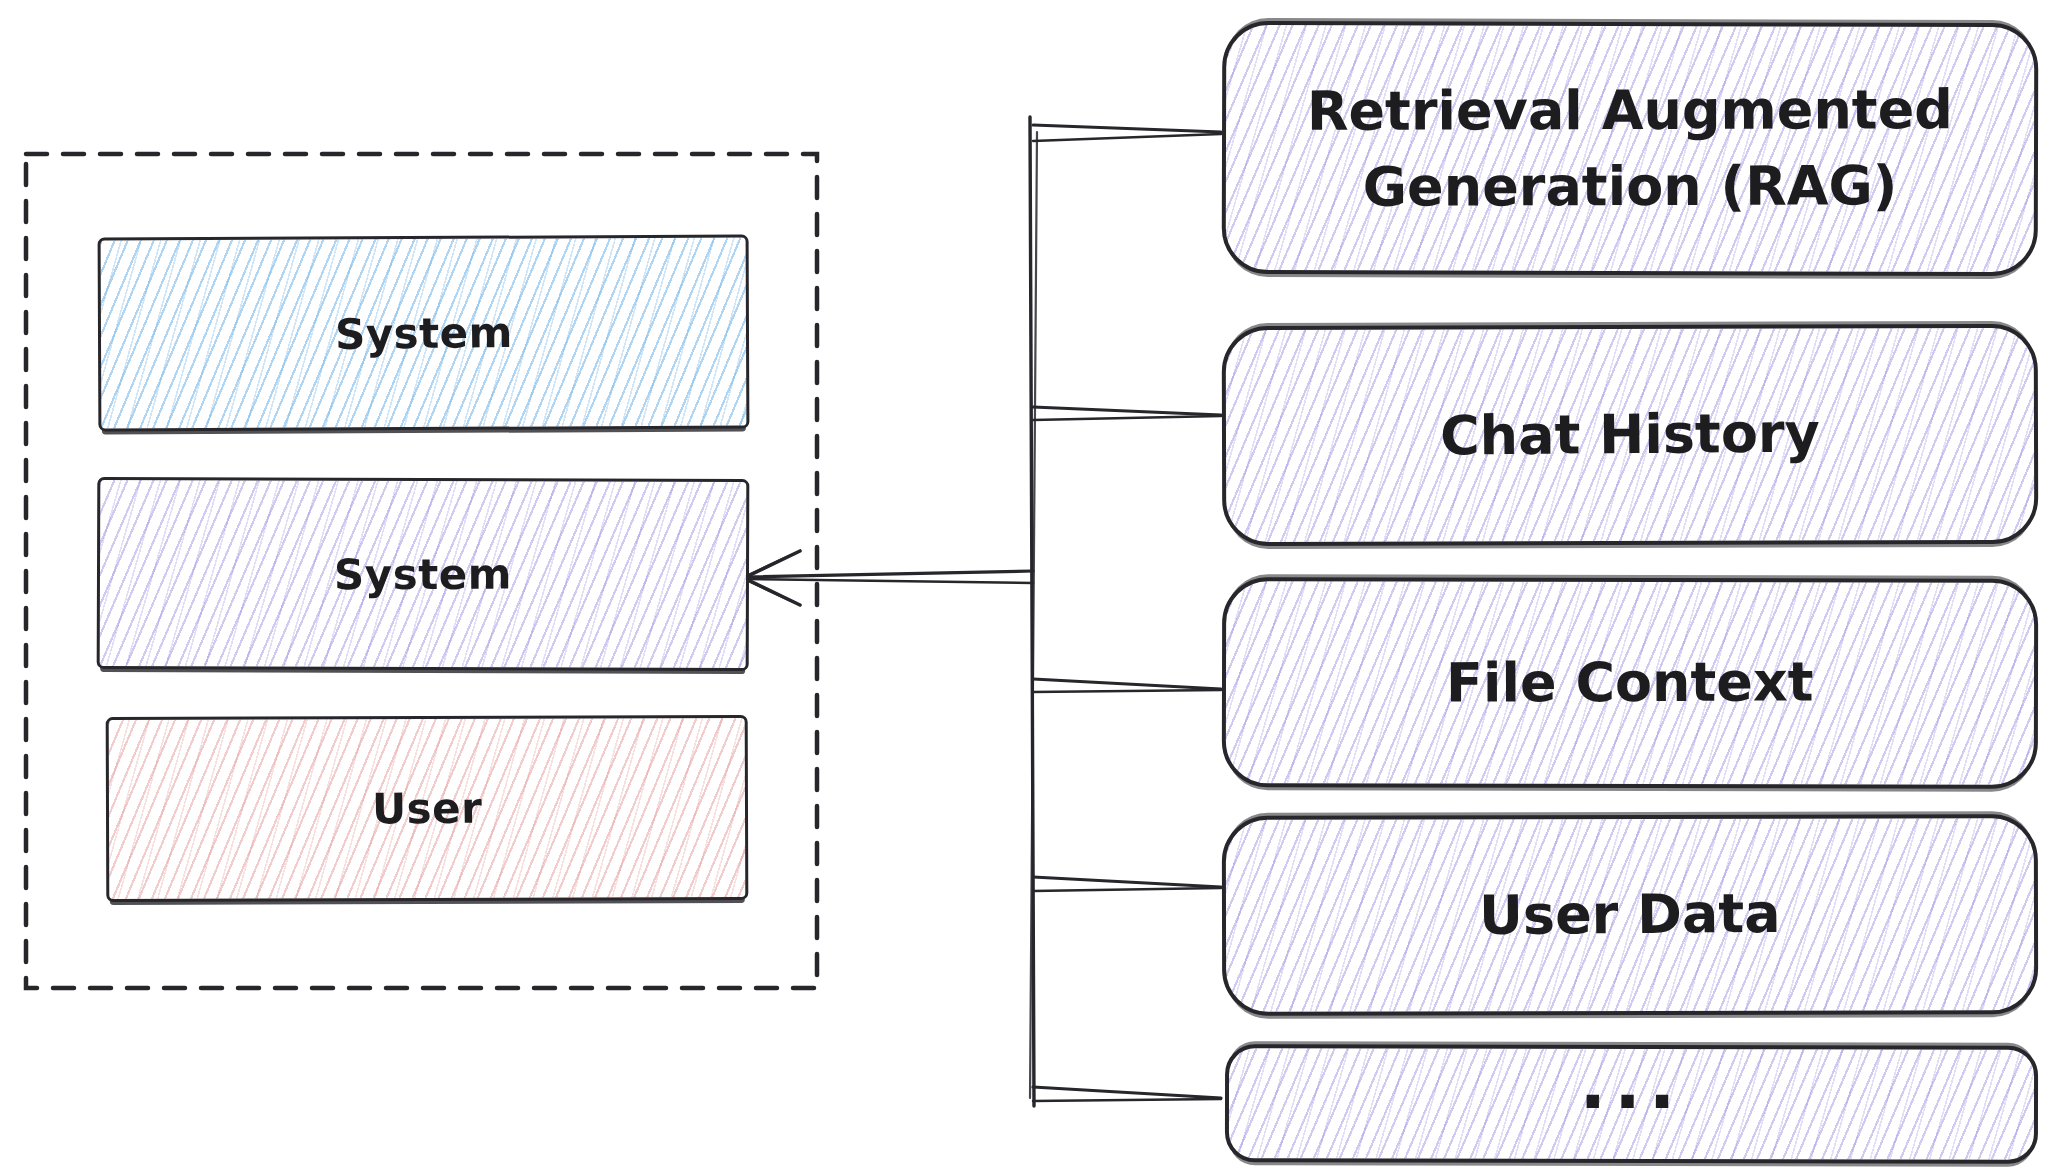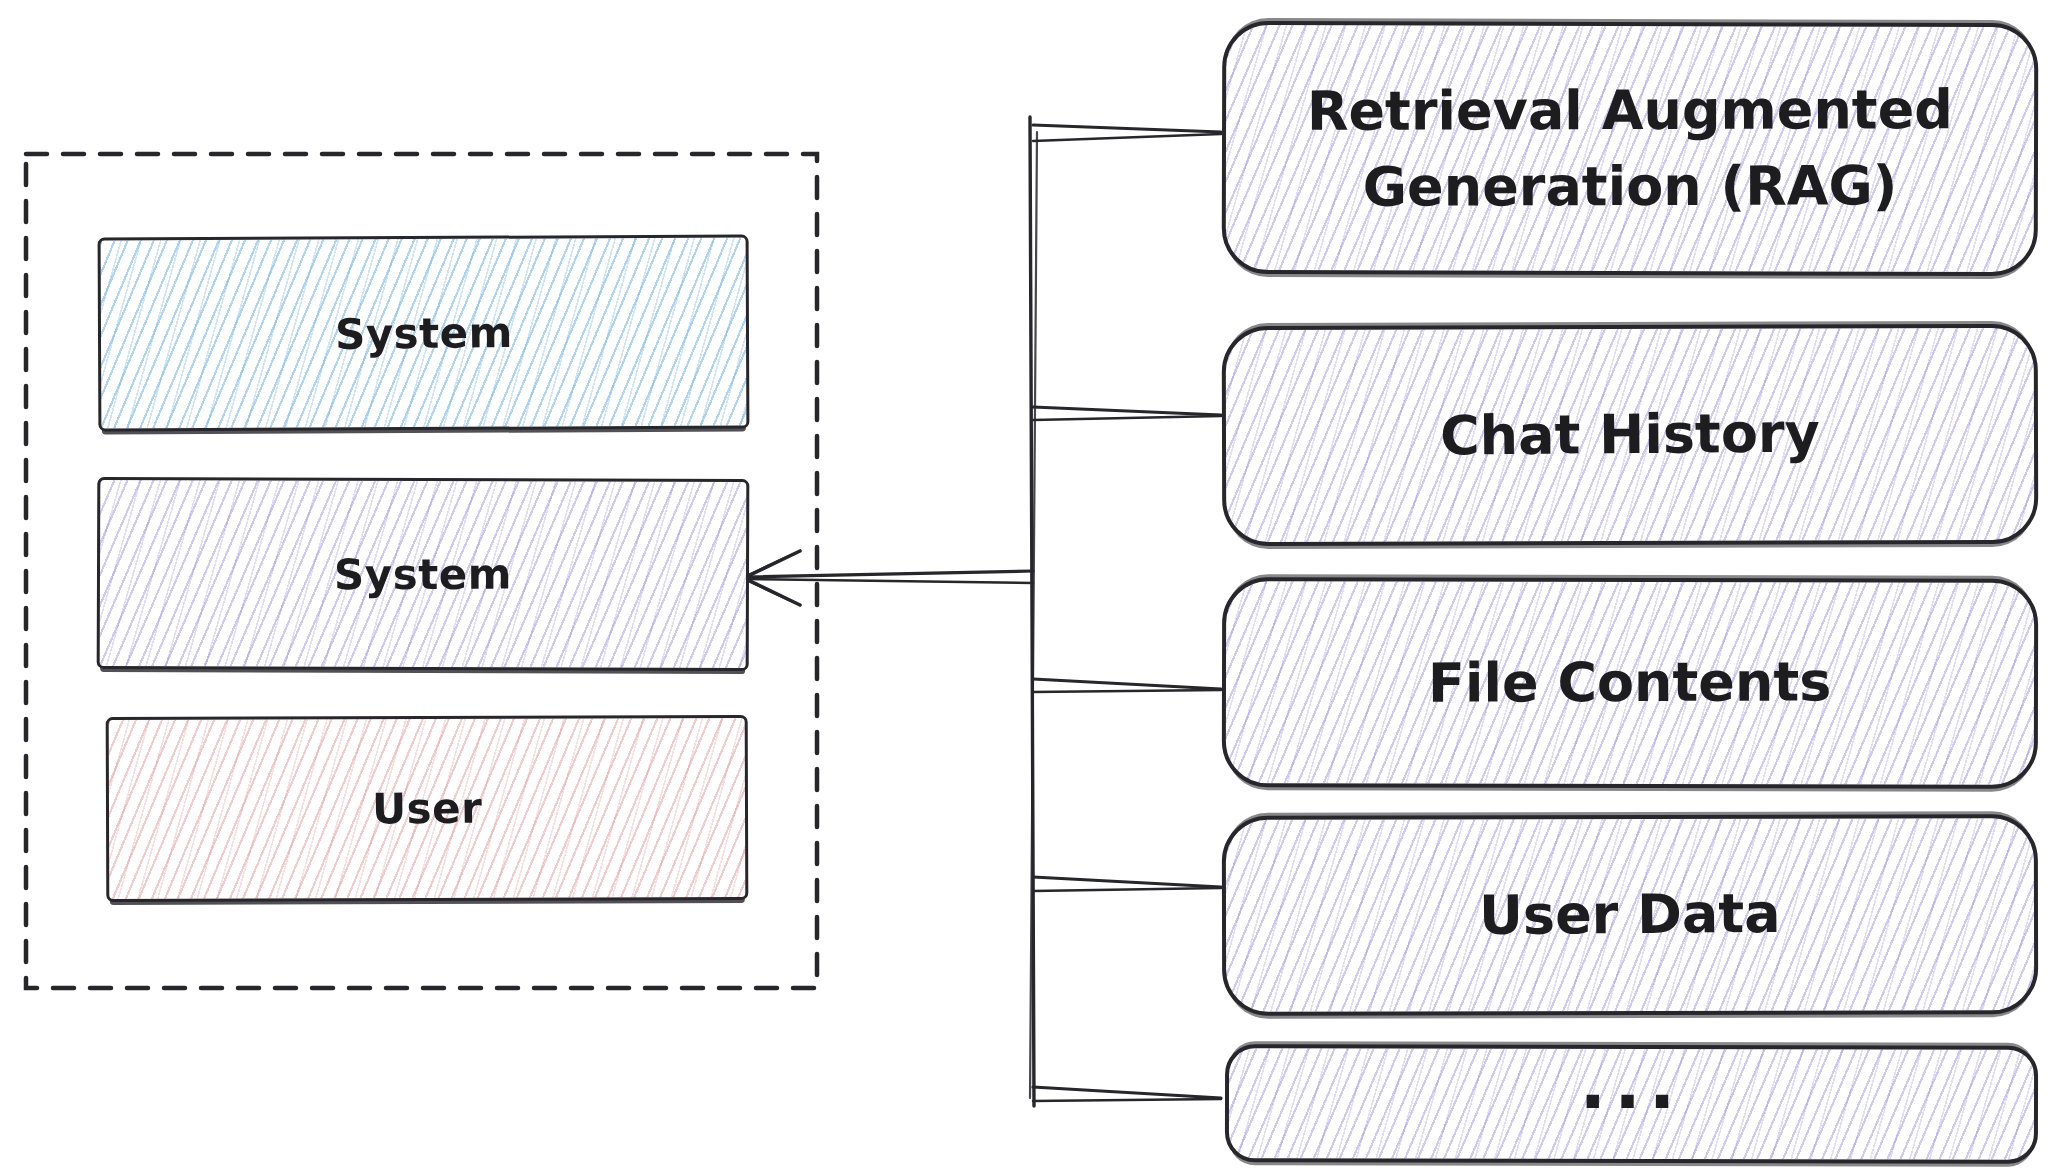--- a/index.html
+++ b/index.html
@@ -148,21 +148,21 @@
     <span class="plabel">User</span>
   </div>
 
   <div class="box sbox hatch hatch-violet" id="box-rag">
     <span class="slabel">Retrieval Augmented Generation (RAG)</span>
   </div>
   <div class="box sbox hatch hatch-violet" id="box-chat">
     <span class="slabel">Chat History</span>
   </div>
   <div class="box sbox hatch hatch-violet" id="box-file">
-    <span class="slabel">File Contents</span>
+    <span class="slabel">File Context</span>
   </div>
   <div class="box sbox hatch hatch-violet" id="box-userdata">
     <span class="slabel">User Data</span>
   </div>
   <div class="box sbox hatch hatch-violet" id="box-more">
     <span class="slabel">...</span>
   </div>
 
 </div>
 

